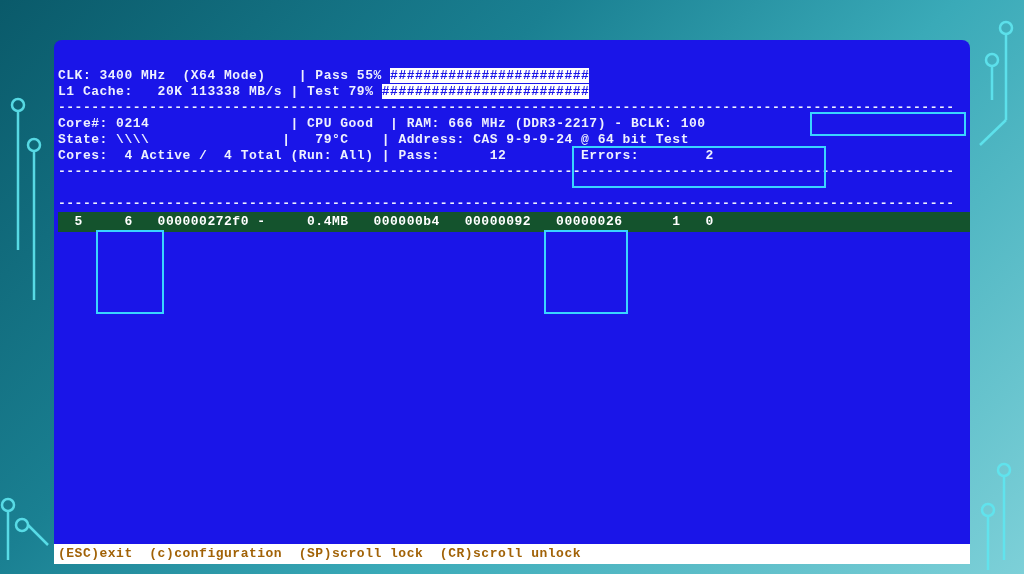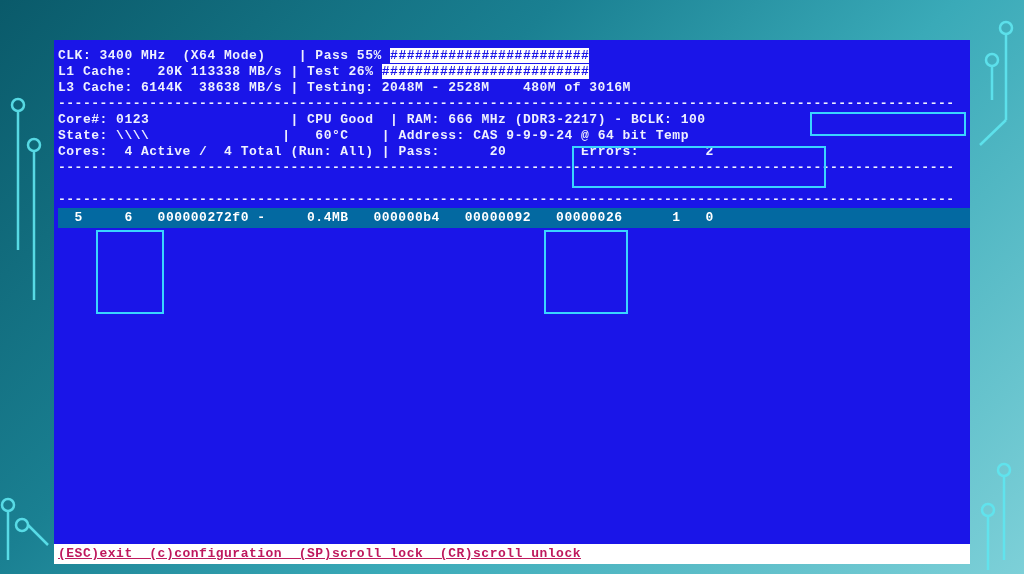--- a/index.html
+++ b/index.html
@@ -26,55 +26,55 @@
   .screen {
     position: absolute;
     left: 54px;
     top: 40px;
     width: 916px;
     height: 524px;
     background: #1a15e8;
     color: #eef0ff;
     font-size: 13px;
     letter-spacing: 0.5px;
-    padding: 8px 0 0 4px;
+    padding: 28px 0 0 4px;
     box-sizing: border-box;
     font-weight: bold;
     line-height: 16px;
+    border-radius: 8px;
   }
   .screen .row {
     white-space: pre;
     font-family: "Courier New", monospace;
     height: 16px;
   }
   .hashes {
     background: #fff;
     color: #1a15e8;
   }
   .error-row {
-    background: #0369a1;
+    background: #14532d;
     color: #fff;
     display: block;
     white-space: pre;
     height: 18px;
     padding-top: 2px;
   }
   .bottom-bar {
     position: absolute;
     left: 0;
     right: 0;
     bottom: 0;
     background: #fff;
-    color: #be185d;
+    color: #a16207;
     white-space: pre;
     font-family: "Courier New", monospace;
     font-size: 13px;
     padding: 2px 4px;
     height: 16px;
-    text-decoration: underline;
   }
   .hl-box {
     position: absolute;
     border: 2px solid #3ad4ff;
     box-sizing: border-box;
     pointer-events: none;
   }
 </style>
 </head>
 <body>
@@ -99,26 +99,25 @@
 
   <circle cx="1004" cy="470" r="6"></circle>
   <line x1="1004" y1="476" x2="1004" y2="560"></line>
   <circle cx="988" cy="510" r="6"></circle>
   <line x1="988" y1="516" x2="988" y2="570"></line>
 </svg>
 
 <div class="screen">
 
   <div class="row"><span>CLK: 3400 MHz  (X64 Mode)</span>    | <span>Pass 55%</span> <span class="hashes">########################</span></div>
-  <div class="row"><span>L1 Cache:   20K 113338 MB/s</span> | <span>Test 26%</span> <span class="hashes">#########################</span></div>
-  <div class="row"><span>L3 Cache: 6144K  38638 MB/s</span> | <span>Testing: 2048M - 2528M    480M of 3016M</span></div>
+  <div class="row"><span>L1 Cache:   20K 113338 MB/s</span> | <span>Test 79%</span> <span class="hashes">#########################</span></div>
   <div class="row">------------------------------------------------------------------------------------------------------------</div>
-  <div class="row"><span>Core#: 0123</span>                 | <span>CPU Good</span>  | <span>RAM: 666</span> <span>MHz (DDR3-2217) -</span> <span>BCLK: 100</span></div>
-  <div class="row"><span>State: \\\\</span>                |   <span>60°C</span>    | <span>Address:</span> <span>CAS 9-9-9-24 @ 64</span> <span>bit Temp</span></div>
-  <div class="row"><span>Cores:  4 Active /  4 Total</span> <span>(Run: All)</span> | <span>Pass:</span>      <span>20</span>         <span>Errors:</span>        <span>2</span></div>
+  <div class="row"><span>Core#: 0214</span>                 | <span>CPU Good</span>  | <span>RAM: 666</span> <span>MHz (DDR3-2217) -</span> <span>BCLK: 100</span></div>
+  <div class="row"><span>State: \\\\</span>                |   <span>79°C</span>    | <span>Address:</span> <span>CAS 9-9-9-24 @ 64</span> <span>bit Test</span></div>
+  <div class="row"><span>Cores:  4 Active /  4 Total</span> <span>(Run: All)</span> | <span>Pass:</span>      <span>12</span>         <span>Errors:</span>        <span>2</span></div>
   <div class="row">------------------------------------------------------------------------------------------------------------</div>
   <div class="row"> </div>
 
   <div class="row">------------------------------------------------------------------------------------------------------------</div>
 
   <div id="error-rows">
       <div class="error-row">  5     6   000000272f0 -     0.4MB   000000b4   00000092   00000026      1   0</div>
     </div>
 
   <div class="bottom-bar"><span>(ESC)exit  (c)configuration  (SP)scroll lock  (CR)scroll unlock</span></div>

